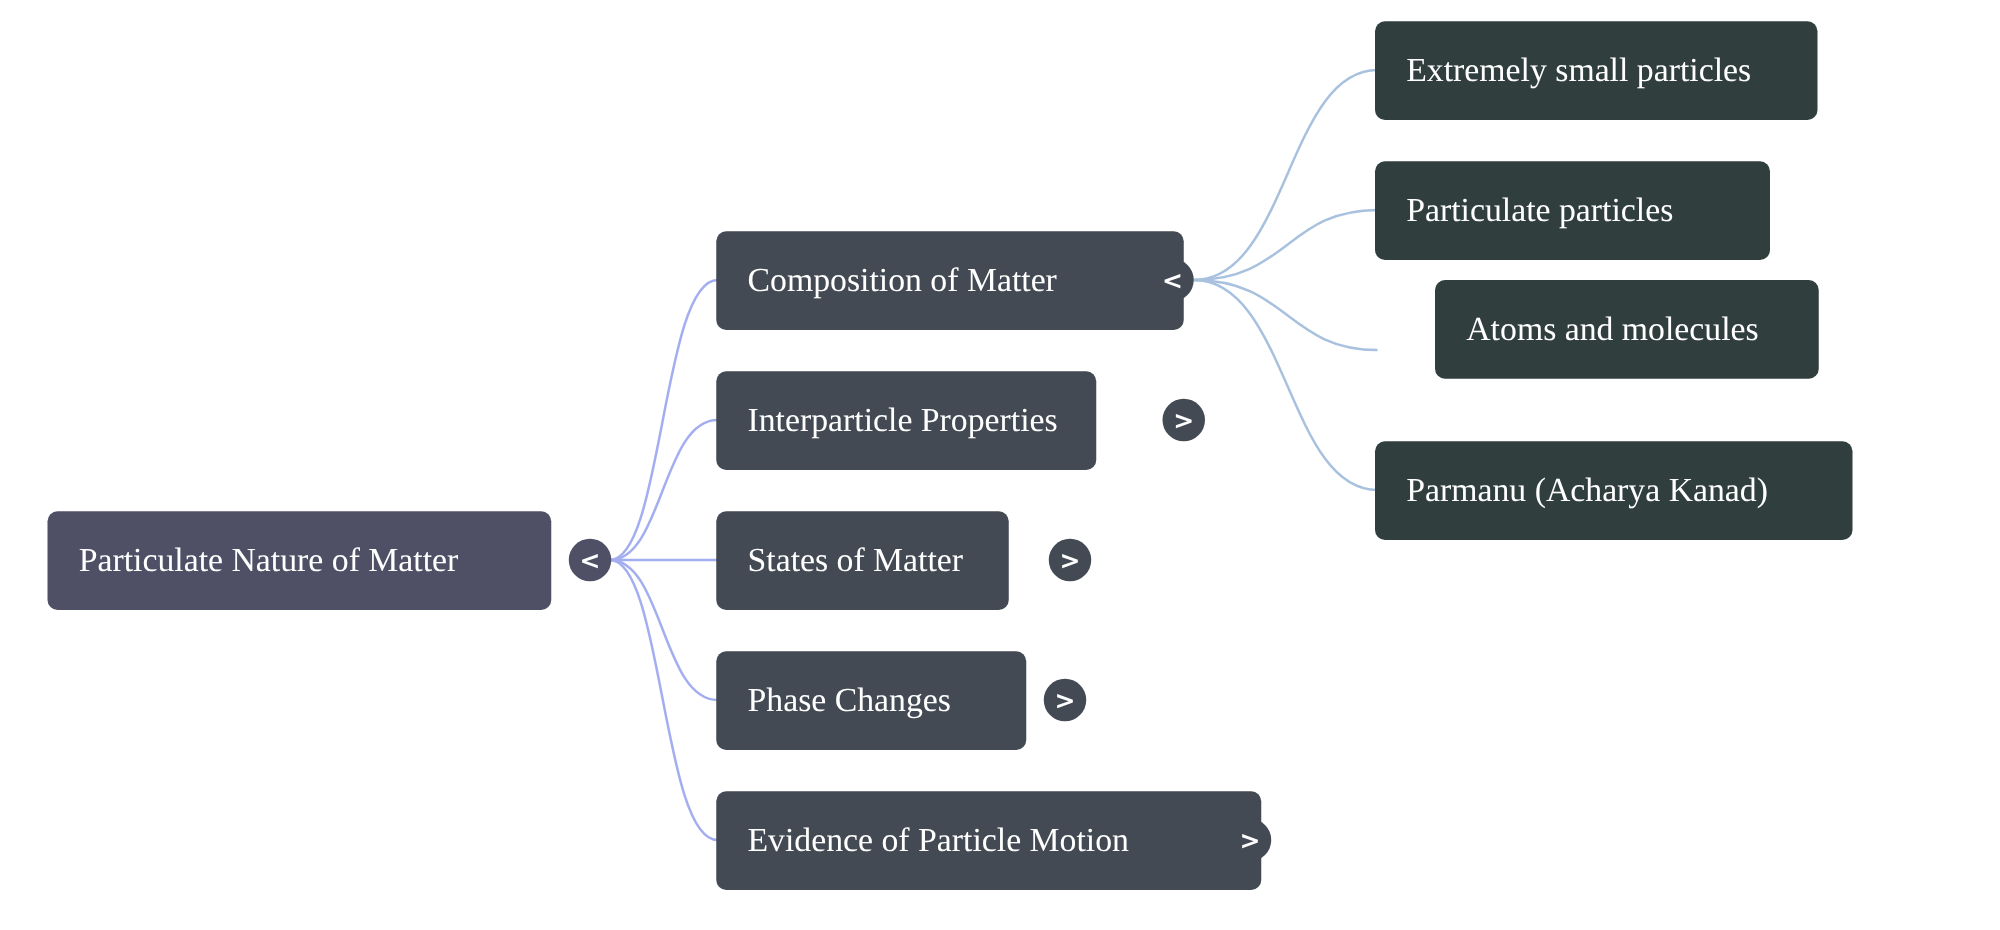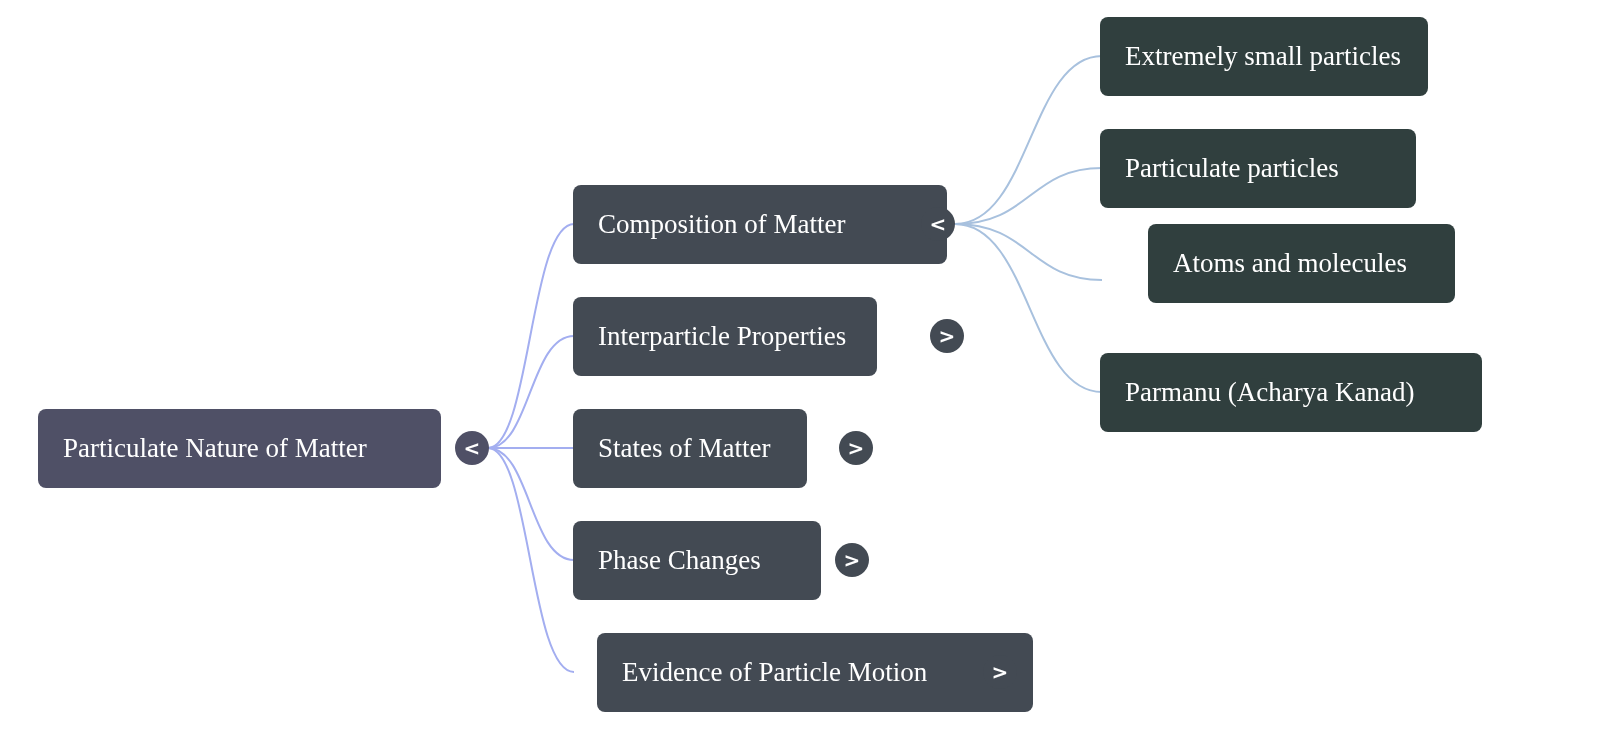--- a/index.html
+++ b/index.html
@@ -58,28 +58,28 @@
   <span>&gt;</span>
 </div>
 
 <div class="node l1" style="left:573px;top:521px;width:248px;">
   <span>Phase Changes</span>
 </div>
 <div class="toggle" style="left:835px;top:543px;">
   <span>&gt;</span>
 </div>
 
-<div class="node l1" style="left:597px;top:633px;width:436px;">
+<div class="node l1" style="left:573px;top:633px;width:436px;">
   <span>Evidence of Particle Motion</span>
 </div>
 <div class="toggle" style="left:983px;top:655px;">
   <span>&gt;</span>
 </div>
 
-<div class="node l2" style="left:1100px;top:17px;width:328px;">
+<div class="node l2" style="left:1100px;top:17px;width:354px;">
   <span>Extremely small particles</span>
 </div>
 <div class="node l2" style="left:1100px;top:129px;width:316px;">
   <span>Particulate particles</span>
 </div>
 <div class="node l2" style="left:1100px;top:224px;width:307px;margin-left:48px;">
   <span>Atoms and molecules</span>
 </div>
 <div class="node l2" style="left:1100px;top:353px;width:382px;">
   <span>Parmanu (Acharya Kanad)</span>

